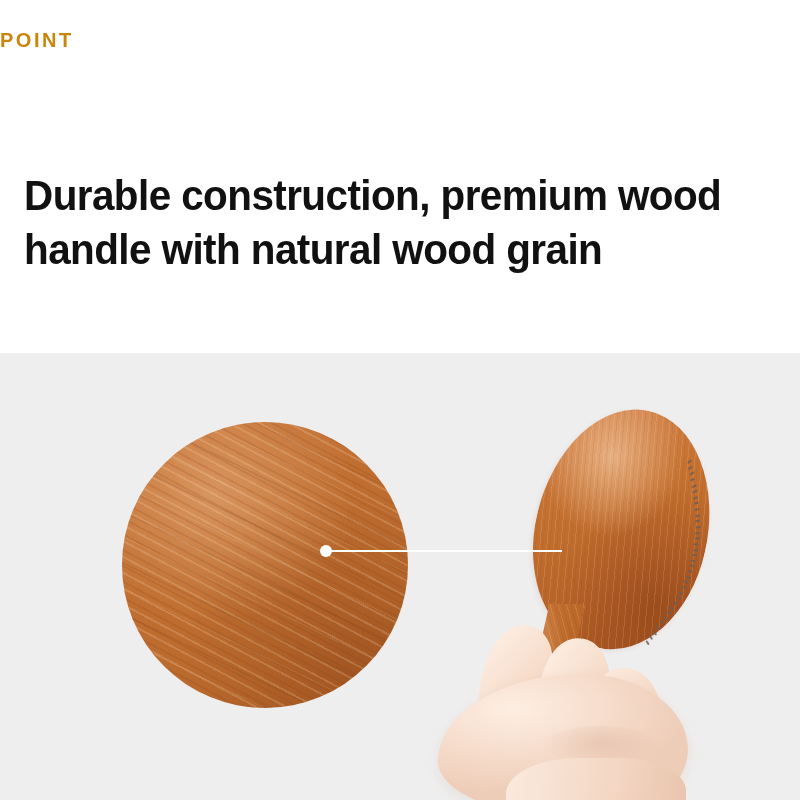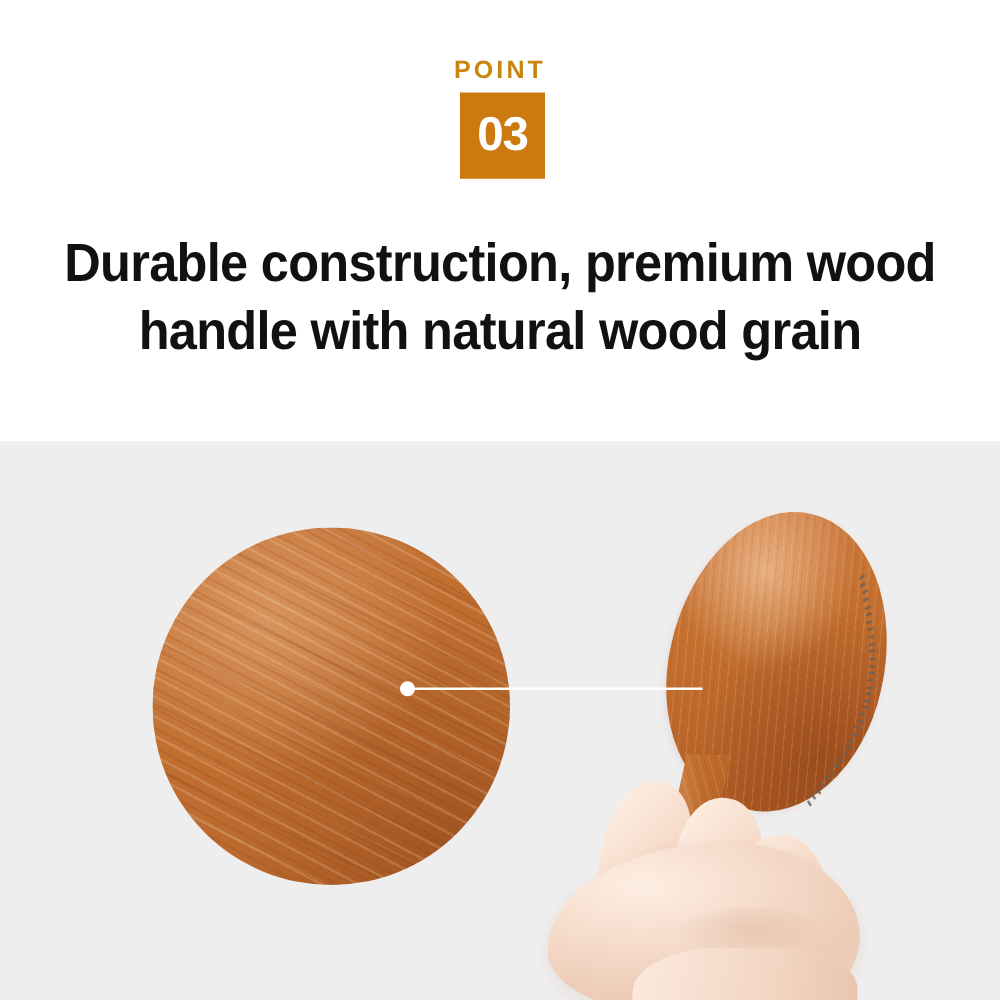--- a/index.html
+++ b/index.html
@@ -22,22 +22,20 @@
   }
 
   
   .header {
     position: absolute;
     left: 0;
     top: 0;
     width: 800px;
     height: 426px;
     background: #ffffff;
-    text-align: center;
-    margin-top: 16px;
   }
   .point-label {
     position: absolute;
     left: 0;
     top: 28px;
     width: 800px;
     font-size: 20px;
     font-weight: bold;
     letter-spacing: 2.5px;
     color: #c8860d;
@@ -274,23 +272,20 @@
 </style>
 </head>
 <body>
 
 <div class="page">
 
   <div class="header">
 
     <div class="point-label">POINT</div>
 
-    <div class="point-badge">
-      <span class="point-badge-number">03</span>
-    </div>
 
     <div class="headline">
       <span class="headline-line">Durable construction, premium wood</span>
       <span class="headline-line">handle with natural wood grain</span>
     </div>
   </div>
 
   <div class="photo">
 
     <div class="brush-head">

